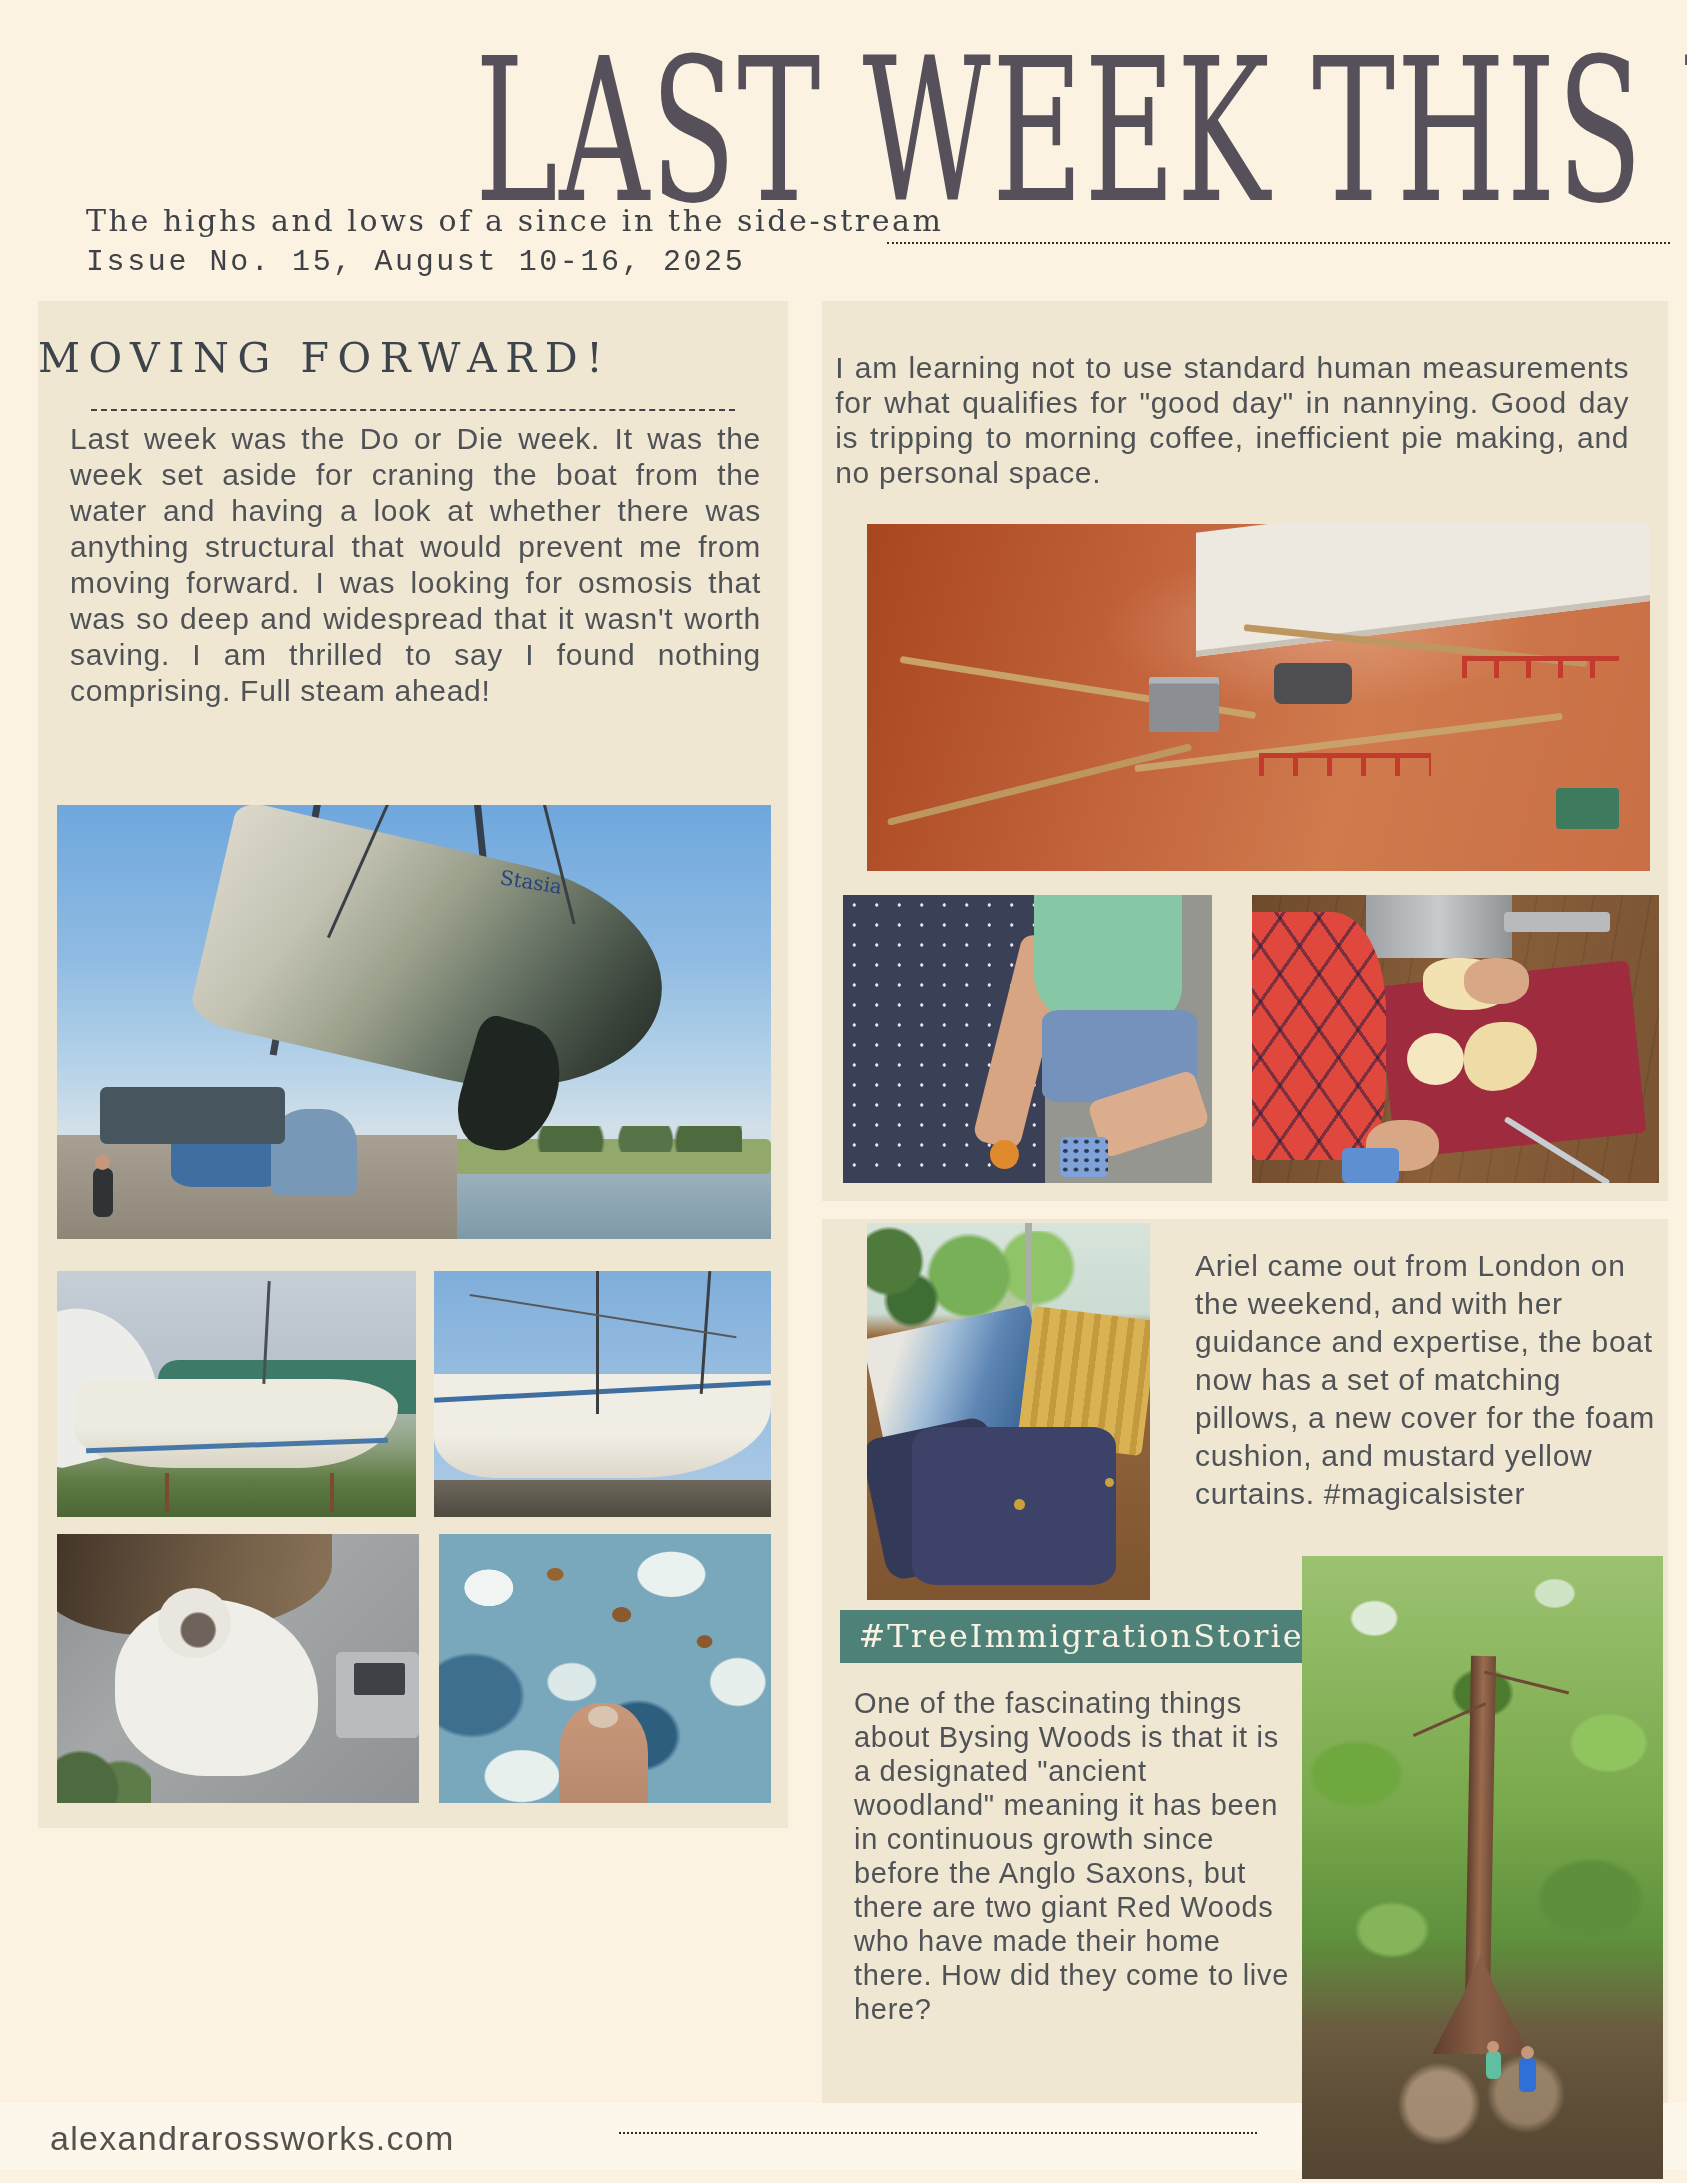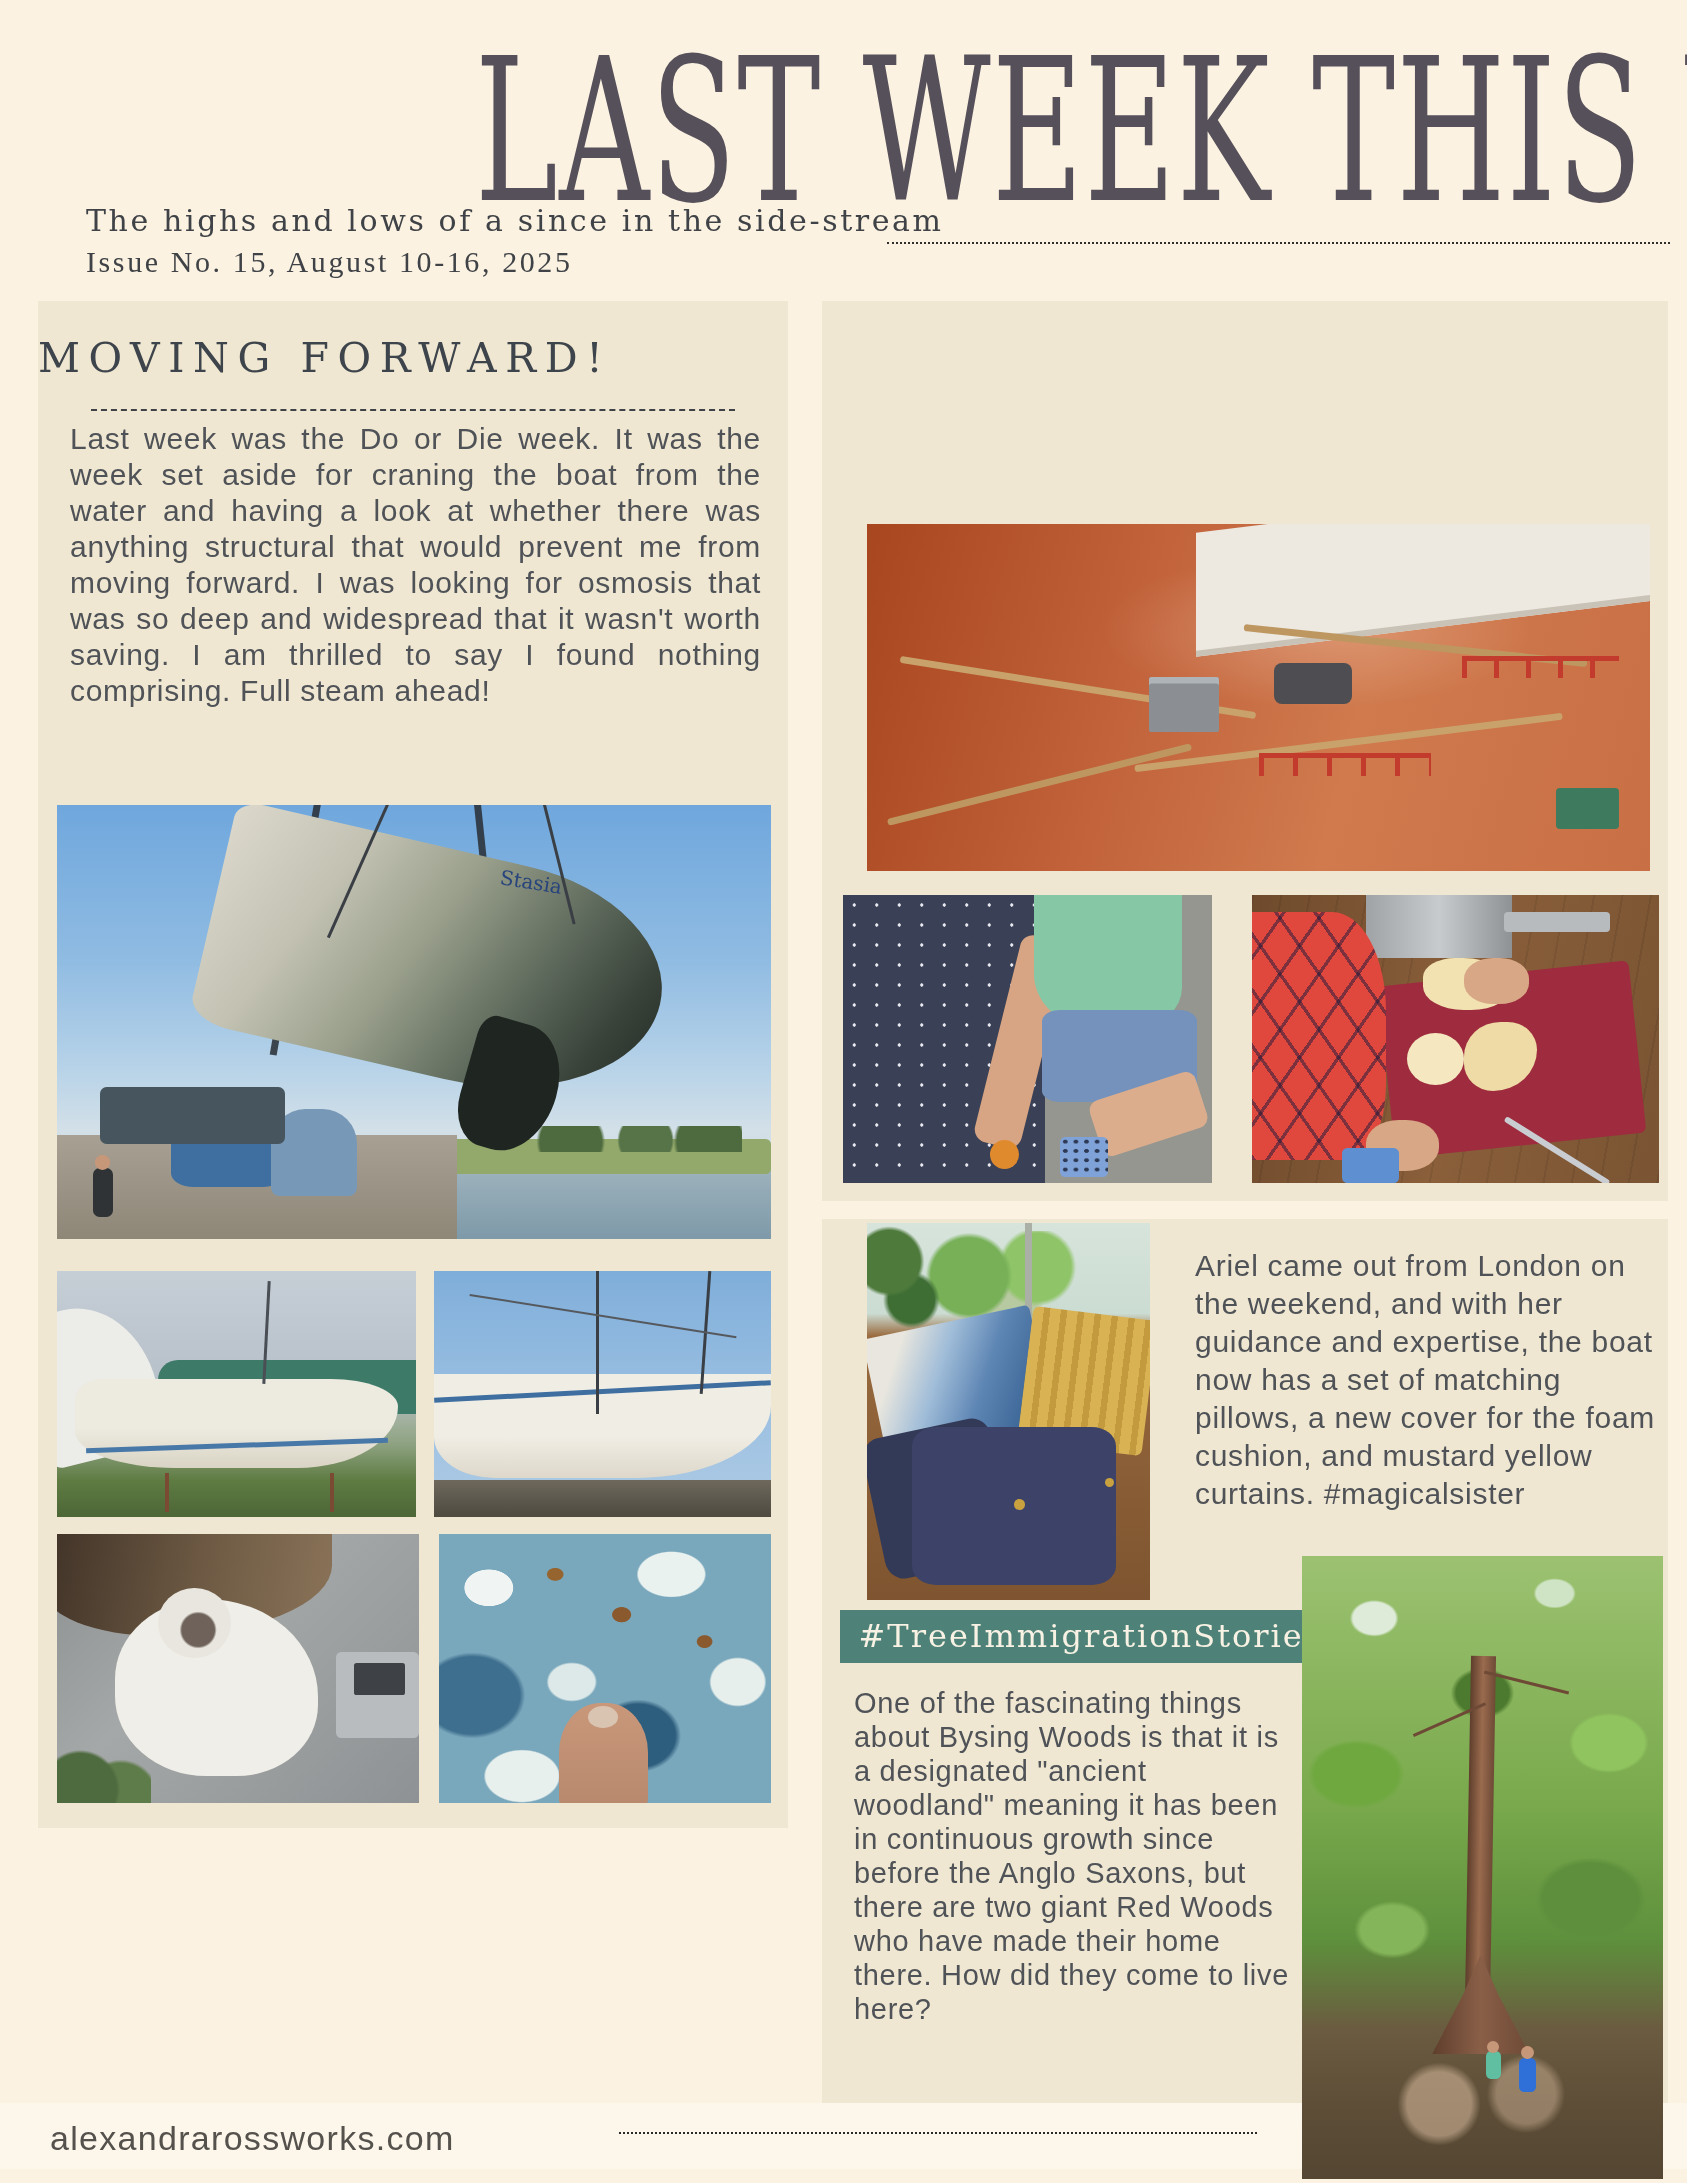--- a/index.html
+++ b/index.html
@@ -6,21 +6,21 @@
   .page{position:relative;width:1687px;height:2183px;background:#FBF2E1;overflow:hidden;
         font-family:"Liberation Sans","DejaVu Sans",sans-serif;color:#50535A;}
   .abs{position:absolute;}
 
   
   .title-wrap{position:absolute;left:0;right:20px;top:33px;text-align:center;white-space:nowrap;}
   .title-wrap span{display:inline-block;font-family:"DejaVu Serif","Liberation Serif",serif;
         font-size:198px;line-height:1;color:#56505A;letter-spacing:.01em;transform:scaleX(.63);}
   .tagline{position:absolute;left:86px;top:197px;font-family:"DejaVu Serif",serif;
         font-size:30px;letter-spacing:2.6px;color:#3F4246;line-height:48px;}
-  .issue{position:absolute;left:86px;top:245px;font-family:Liberation Serif, serif;
+  .issue{position:absolute;left:86px;top:245px;font-family:Liberation Mono, monospace;
         font-size:30px;letter-spacing:2.6px;color:#3F4246;}
   .rule-top{position:absolute;left:887px;top:242px;width:783px;border-top:2.6px dotted #2E2E2E;}
 
   
   .panel{position:absolute;background:#EFE7D1;}
   #panelA{left:38px;top:301px;width:750px;height:1527px;}
   #panelB{left:822px;top:301px;width:846px;height:900px;}
   #panelC{left:822px;top:1219px;width:846px;height:884px;z-index:1;}
   #panelD{left:38px;top:1856px;width:750px;height:247px;}
 
@@ -254,20 +254,21 @@
       <div class="abs plant"></div>
     </div>
 
     <div class="photo" id="ph-hullc" style="left:401px;top:1233px;width:332px;height:269px;">
       <div class="abs finger"></div>
       <div class="abs nail"></div>
     </div>
   </div>
 
   <div class="panel" id="panelB">
+    <div class="abs gd-body">I am learning not to use standard human measurements for what qualifies for "good day" in nannying.  Good day is tripping to morning coffee, inefficient pie making, and no personal space.</div>
 
     <div class="photo" id="ph-train" style="left:45px;top:223px;width:783px;height:347px;">
       <div class="abs sheen"></div>
       <div class="abs wall"></div>
       <div class="abs track1"></div>
       <div class="abs track2"></div>
       <div class="abs track3"></div>
       <div class="abs track4"></div>
       <div class="abs bridge1"></div>
       <div class="abs bridge2"></div>

